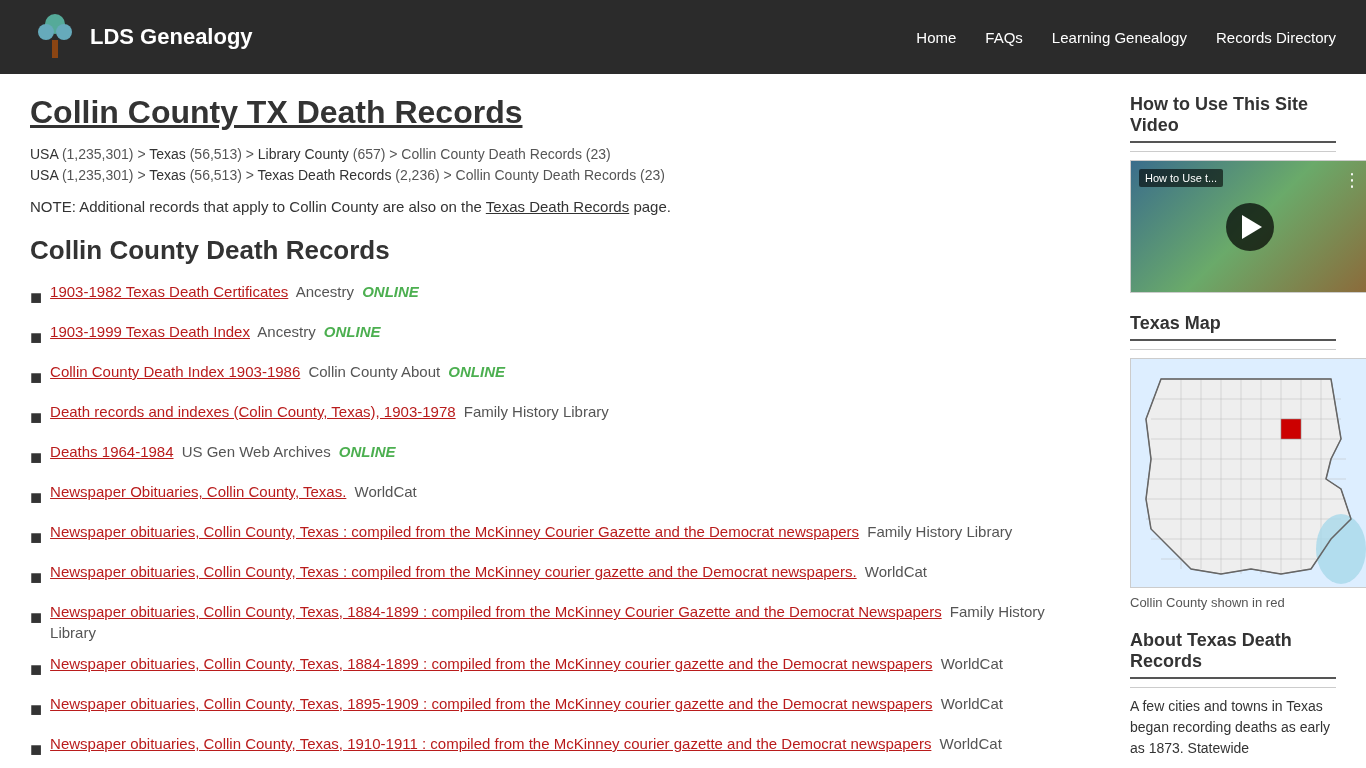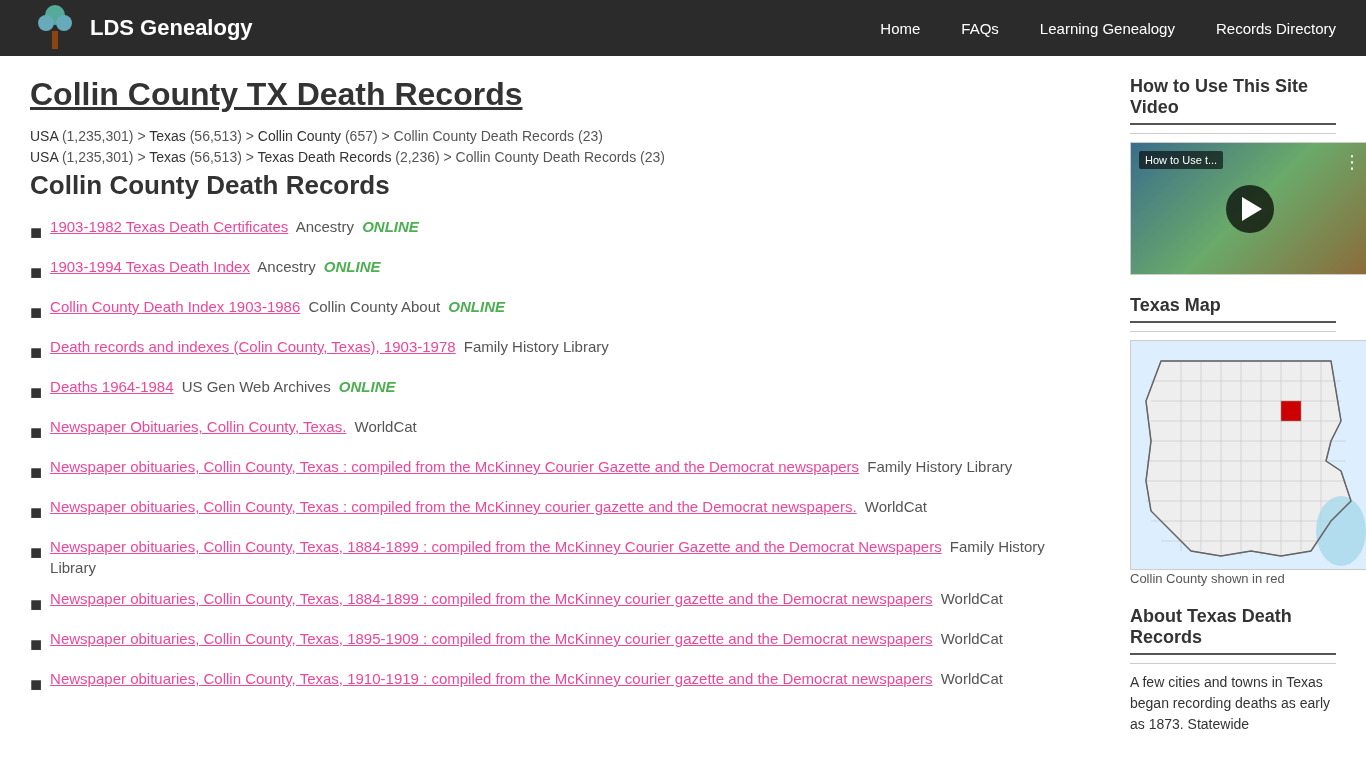--- a/index.html
+++ b/index.html
@@ -5,40 +5,40 @@
     * { box-sizing: border-box; margin: 0; padding: 0; }
     body { font-family: Georgia, 'Times New Roman', serif; font-size: 16px; color: #333; background: #fff; }
 
     
     #header {
       background: #2b2b2b;
       padding: 10px 30px;
       display: flex;
       align-items: center;
       justify-content: space-between;
-      height: 56px;
+      height: 74px;
     }
     #logo-area {
       display: flex;
       align-items: center;
       gap: 10px;
     }
     #logo-icon {
       width: 50px;
       height: 50px;
     }
     #logo-text {
       color: #fff;
       font-size: 22px;
       font-family: Arial, sans-serif;
       font-weight: bold;
     }
     #nav {
       display: flex;
-      gap: 41px;
+      gap: 29px;
       align-items: center;
     }
     .nav-item {
       color: #fff;
       font-family: Arial, sans-serif;
       font-size: 15px;
       cursor: pointer;
       text-decoration: none;
     }
 
@@ -113,21 +113,21 @@
       line-height: 1.4;
     }
     .bullet {
       margin-right: 8px;
       margin-top: 2px;
       font-size: 20px;
       color: #333;
       flex-shrink: 0;
     }
     .records-list a {
-      color: #ec4899;
+      color: #b91c1c;
       text-decoration: underline;
     }
     .online-badge {
       color: #4caf50;
       font-style: italic;
       font-weight: bold;
       margin-left: 4px;
     }
     .source-label {
       color: #555;
@@ -210,21 +210,21 @@
       height: 230px;
       border: 1px solid #ccc;
       background: #f0f8ff;
       position: relative;
       overflow: hidden;
     }
     #map-caption {
       font-size: 13px;
       font-family: Arial, sans-serif;
       color: #555;
-      margin-top: 1px;
+      margin-top: 7px;
     }
 
     
     #about-text {
       font-size: 14px;
       font-family: Arial, sans-serif;
       color: #333;
       line-height: 1.5;
     }
 
@@ -260,43 +260,48 @@
 
   <main id="main-content">
 
     <h1 id="page-title">Collin County TX Death Records</h1>
 
     <div class="breadcrumb-line">
       <a>USA</a>
       <span> (1,235,301) &gt; </span>
       <a>Texas</a>
       <span> (56,513) &gt; </span>
-      <a>Collin County</a>
+      <a>Library County</a>
       <span> (657) &gt; Collin County Death Records (23)</span>
     </div>
     <div class="breadcrumb-line">
       <a>USA</a>
       <span> (1,235,301) &gt; </span>
       <a>Texas</a>
       <span> (56,513) &gt; </span>
       <a>Texas Death Records</a>
       <span> (2,236) &gt; Collin County Death Records (23)</span>
     </div>
 
+    <p class="breadcrumb-note">
+      <span>NOTE: Additional records that apply to Collin County are also on the </span>
+      <a>Texas Death Records</a>
+      <span> page.</span>
+    </p>
 
     <h2 class="section-heading">Collin County Death Records</h2>
 
     <ul class="records-list" id="records-list">
     <li>
           <span class="bullet">■</span>
           <span><a href="#">1903-1982 Texas Death Certificates</a><span class="source-label"> Ancestry</span><span class="online-badge"> ONLINE</span></span>
         </li>
         <li>
           <span class="bullet">■</span>
-          <span><a href="#">1903-1994 Texas Death Index</a><span class="source-label"> Ancestry</span><span class="online-badge"> ONLINE</span></span>
+          <span><a href="#">1903-1999 Texas Death Index</a><span class="source-label"> Ancestry</span><span class="online-badge"> ONLINE</span></span>
         </li>
         <li>
           <span class="bullet">■</span>
           <span><a href="#">Collin County Death Index 1903-1986</a><span class="source-label"> Collin County About</span><span class="online-badge"> ONLINE</span></span>
         </li>
         <li>
           <span class="bullet">■</span>
           <span><a href="#">Death records and indexes (Colin County, Texas), 1903-1978</a><span class="source-label"> Family History Library</span></span>
         </li>
         <li>
@@ -322,21 +327,21 @@
         <li>
           <span class="bullet">■</span>
           <span><a href="#">Newspaper obituaries, Collin County, Texas, 1884-1899 : compiled from the McKinney courier gazette and the Democrat newspapers</a><span class="source-label"> WorldCat</span></span>
         </li>
         <li>
           <span class="bullet">■</span>
           <span><a href="#">Newspaper obituaries, Collin County, Texas, 1895-1909 : compiled from the McKinney courier gazette and the Democrat newspapers</a><span class="source-label"> WorldCat</span></span>
         </li>
         <li>
           <span class="bullet">■</span>
-          <span><a href="#">Newspaper obituaries, Collin County, Texas, 1910-1919 : compiled from the McKinney courier gazette and the Democrat newspapers</a><span class="source-label"> WorldCat</span></span>
+          <span><a href="#">Newspaper obituaries, Collin County, Texas, 1910-1911 : compiled from the McKinney courier gazette and the Democrat newspapers</a><span class="source-label"> WorldCat</span></span>
         </li>
       </ul>
 
   </main>
 
   <aside id="sidebar">
 
     <div class="sidebar-section">
       <div class="sidebar-title">How to Use This Site Video</div>
       <hr class="divider-line">

